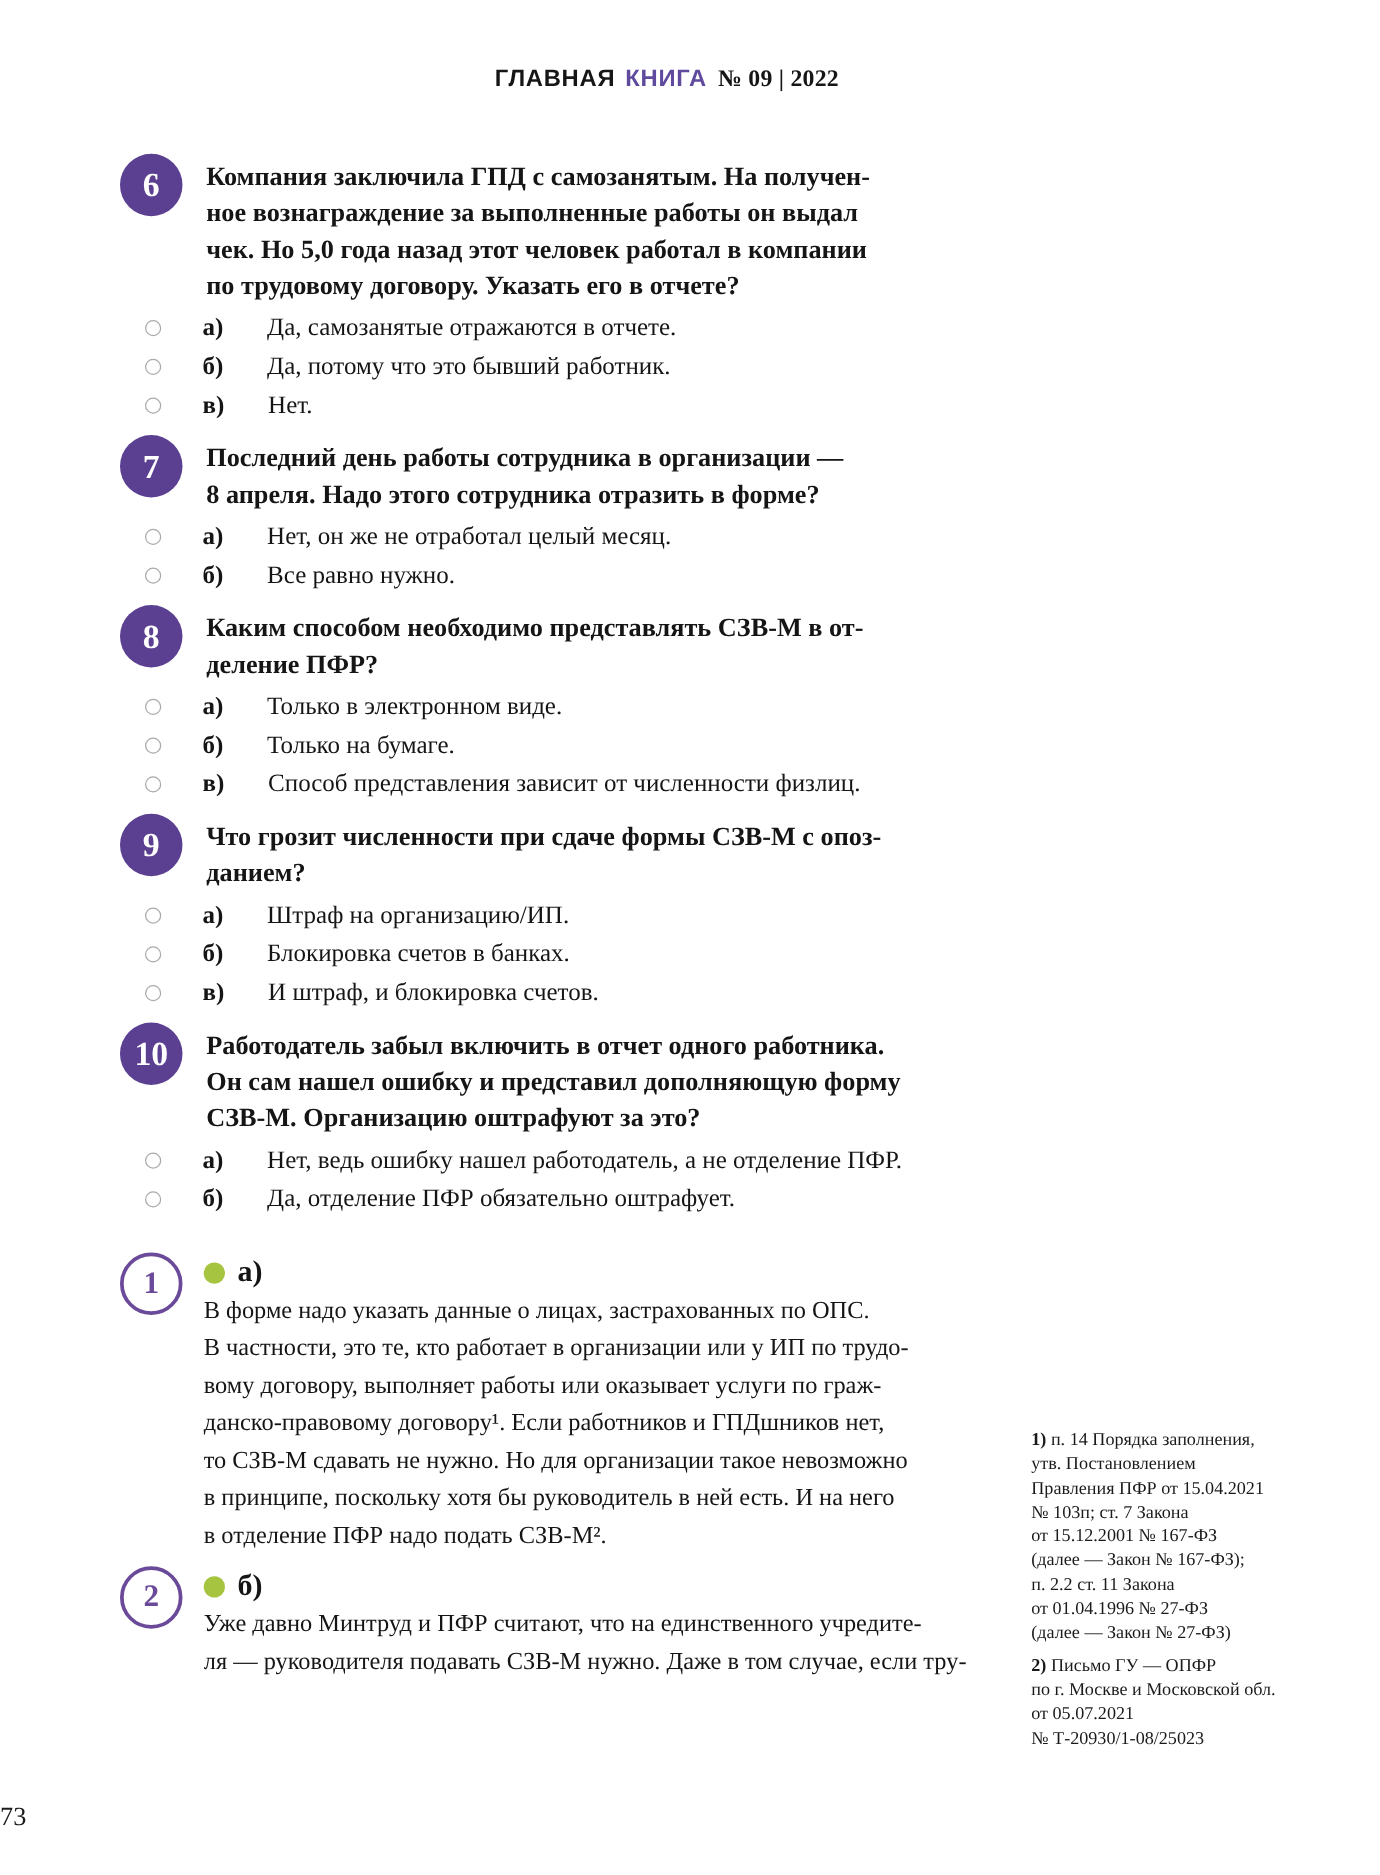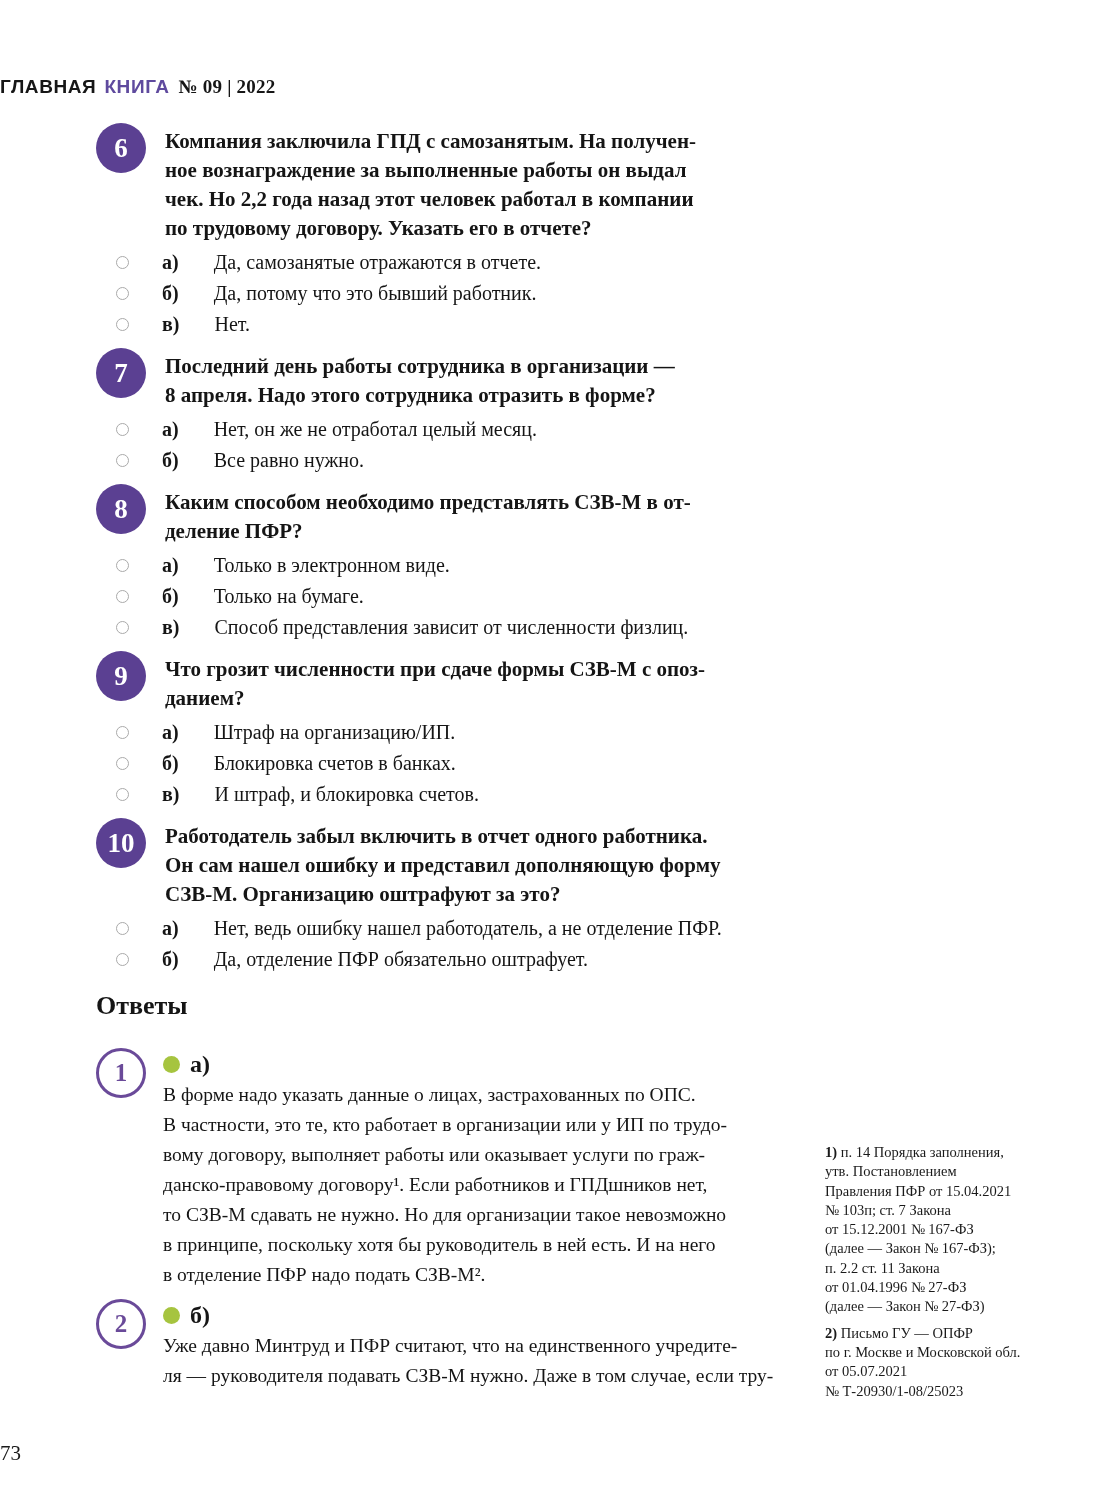--- a/index.html
+++ b/index.html
@@ -8,23 +8,23 @@
     width: 1104px; height: 1500px;
     font-family: "Liberation Serif", serif;
     color: #151515;
     position: relative;
     overflow: hidden;
   }
   .page { position: relative; width: 1104px; height: 1500px; background: #fff; }
 
   
   .header {
-    position: absolute; top: 53px; left: 0; width: 1043px;
-    text-align: left; font-size: 19px; font-weight: bold;
-    letter-spacing: 0.2px; white-space: nowrap; margin-top: 23px;
+    position: absolute; top: 53px; left: 12px; width: 1043px;
+    text-align: center; font-size: 19px; font-weight: bold;
+    letter-spacing: 0.2px; white-space: nowrap;
   }
   .hdr-sans { font-family: "Liberation Sans", sans-serif; color: #161616; letter-spacing: 0.6px; }
   .hdr-accent { font-family: "Liberation Sans", sans-serif; color: var(--brand-purple, #5f4a9e); letter-spacing: 0.6px; }
   .hdr-issue { font-family: "Liberation Serif", serif; color: #161616; margin-left: 4px; }
 
   
   .main { position: absolute; left: 96px; top: 123px; width: 696px; }
 
   .question { margin-bottom: 8px; }
   .qrow { display: flex; }
@@ -94,21 +94,21 @@
     <span class="hdr-issue">№ 09 | 2022</span>
   </div>
 
   <div class="main">
 
     <div class="question">
       <div class="qrow">
         <div class="qnum">6</div>
         <div class="qtext">Компания заключила ГПД с самозанятым. На получен-
 ное вознаграждение за выполненные работы он выдал
-чек. Но 2,2 года назад этот человек работал в компании
+чек. Но 5,0 года назад этот человек работал в компании
 по трудовому договору. Указать его в отчете?</div>
       </div>
       <div class="options">
         <div class="option">
             <span class="radio"></span>
             <span class="opt-letter">а)</span>
             <span class="opt-text">Да, самозанятые отражаются в отчете.</span>
           </div>
         <div class="option">
             <span class="radio"></span>
@@ -207,21 +207,20 @@
             <span class="opt-text">Нет, ведь ошибку нашел работодатель, а не отделение ПФР.</span>
           </div>
         <div class="option">
             <span class="radio"></span>
             <span class="opt-letter">б)</span>
             <span class="opt-text">Да, отделение ПФР обязательно оштрафует.</span>
           </div>
       </div>
     </div>
 
-    <div class="answers-heading">Ответы</div>
 
     <div class="answer">
       <div class="anum">1</div>
       <div class="acontent">
         <div class="aletter-row">
             <span class="adot"></span>
             <span class="aletter">а)</span>
           </div>
         <div class="abody">В форме надо указать данные о лицах, застрахованных по ОПС.
 В частности, это те, кто работает в организации или у ИП по трудо-

